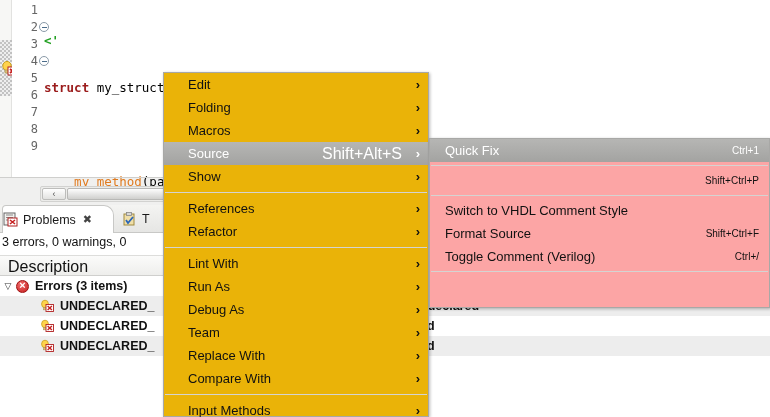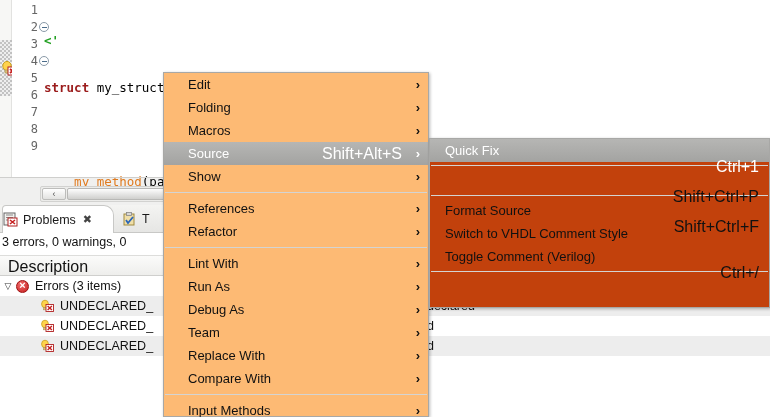--- a/index.html
+++ b/index.html
@@ -91,62 +91,62 @@
     position:absolute; left:0; top:50px; width:770px; height:21px;
     background: linear-gradient(#fbfbfa,#eeeeec); border-bottom:1px solid #cfcfcd; border-top:1px solid #dddddb;
   }
   #problems-colheader .colname { position:absolute; left:8px; top:2px; font-size:16px; color:#111; }
   #problems-colsep { position:absolute; left:330px; top:0; width:1px; height:21px; background:#d5d5d3; }
   #problems-rows { position:absolute; left:0; top:71px; width:770px; height:140px; }
   .prow { height:20px; line-height:20px; display:flex; align-items:center; font-size:12.5px; color:#111; }
   .prow.alt { background:#ededed; }
   .prow .twisty { width:16px; text-align:center; font-size:9px; color:#333; }
   .prow .indent { width:40px; }
-  .prow .rowlabel { white-space:pre; }
+  .prow .rowlabel { white-space:pre;font-weight:bold; }
 
   
   .ico { display:inline-block; position:relative; vertical-align:middle; }
   .ico-err { width:13px; height:13px; border-radius:50%;
              background: radial-gradient(circle at 35% 30%, #f06a6a, #c62020);
              border:1px solid #9e1010; }
   .ico-err::after { content:"\00d7"; position:absolute; left:0; right:0; top:-3px;
                     color:#fff; font-size:11px; text-align:center; font-weight:bold; line-height:15px;}
   .ico-bulb { width:14px; height:14px; }
   .ico-problems { width:15px; height:15px; }
   .ico-tasks { width:15px; height:15px; }
 
   
   #context-menu {
     position:absolute; left:163px; top:72px; width:266px; height:345px;
-    background:#fdba74; border:1px solid #a8a8a6;
+    background:#eab308; border:1px solid #a8a8a6;
     box-shadow: 1px 1px 3px rgba(0,0,0,.28);
     font-size:13px; color:#111;
   }
   .mi {
     position:relative; height:23px; line-height:23px;
     padding-left:24px; padding-right:10px; white-space:nowrap;
   }
   .mi.selected { background: linear-gradient(#b6b6b4,#a3a3a1); color:#ffffff; }
   .mi .accel { position:absolute; right:26px; top:0; font-size:16px; }
   .mi .arrow { position:absolute; right:8px; top:0; font-size:13px; font-weight:bold; }
   .mi.selected .arrow, .mi.selected .accel { color:#ffffff; }
   .msep { height:1px; background:#d4d4d2; margin:4px 1px; }
 
   
   #source-submenu {
     position:absolute; left:429px; top:138px; width:341px; height:170px;
-    background:#c2410c; border:1px solid #a8a8a6;
+    background:#fca5a5; border:1px solid #a8a8a6;
     box-shadow: 1px 1px 3px rgba(0,0,0,.28);
     font-size:13px; color:#111;
   }
   #source-submenu .smi {
     position:relative; height:23px; line-height:23px; padding-left:15px; padding-right:10px; white-space:nowrap;
   }
   #source-submenu .smi.selected { background: linear-gradient(#b6b6b4,#a3a3a1); color:#ffffff; }
-  #source-submenu .smi .accel { position:absolute; right:10px; top:16px; font-size:16px; }
+  #source-submenu .smi .accel { position:absolute; right:10px; top:0; font-size:10px; }
   #source-submenu .smi.selected .accel { color:#ffffff; }
   #source-submenu .ssep { height:1px; background:#d4d4d2; margin:3px 1px; }
 </style>
 </head>
 <body>
 
 <div id="root">
 
   <div id="editor">
 
@@ -372,26 +372,26 @@
 
     <div class="ssep"></div>
 
     <div class="smi">
       <span class="accel">Shift+Ctrl+P</span>
     </div>
 
     <div class="ssep"></div>
 
     <div class="smi">
+      <span>Switch to VHDL Comment Style</span>
+    </div>
+
+    <div class="smi">
       <span>Format Source</span>
       <span class="accel">Shift+Ctrl+F</span>
-    </div>
-
-    <div class="smi">
-      <span>Switch to VHDL Comment Style</span>
     </div>
 
     <div class="smi">
       <span>Toggle Comment (Verilog)</span>
       <span class="accel">Ctrl+/</span>
     </div>
 
     <div class="ssep"></div>
 
   </div>

